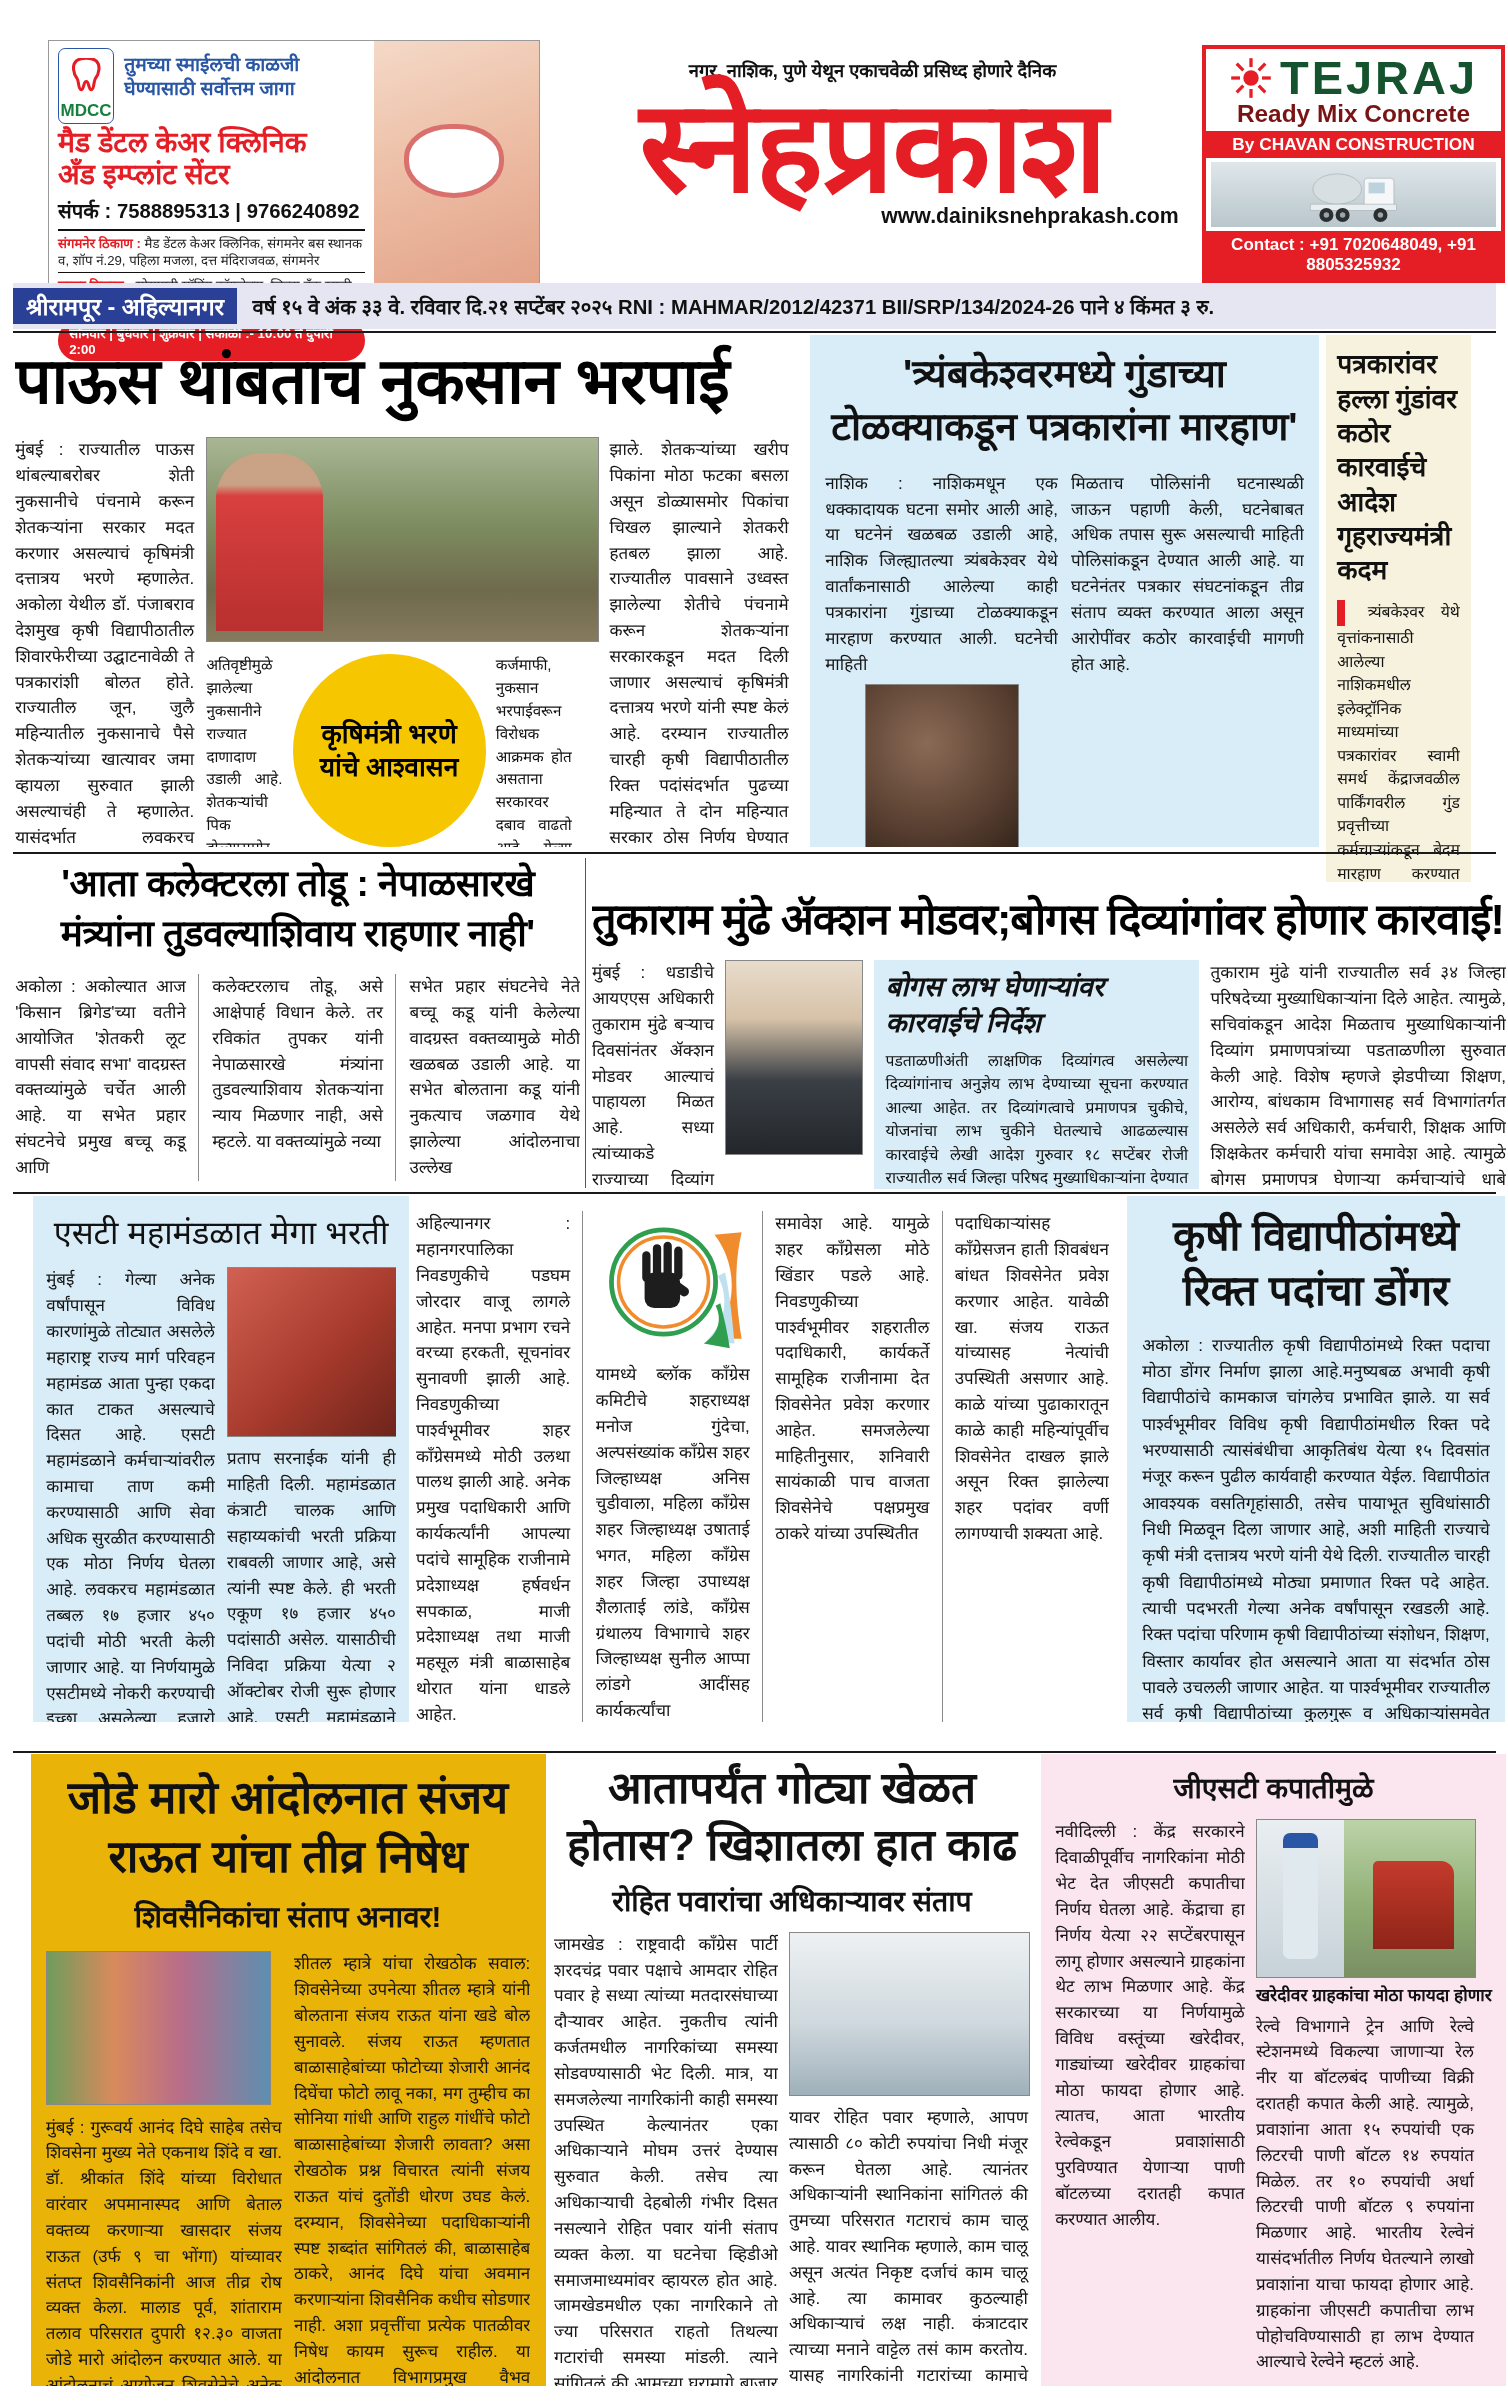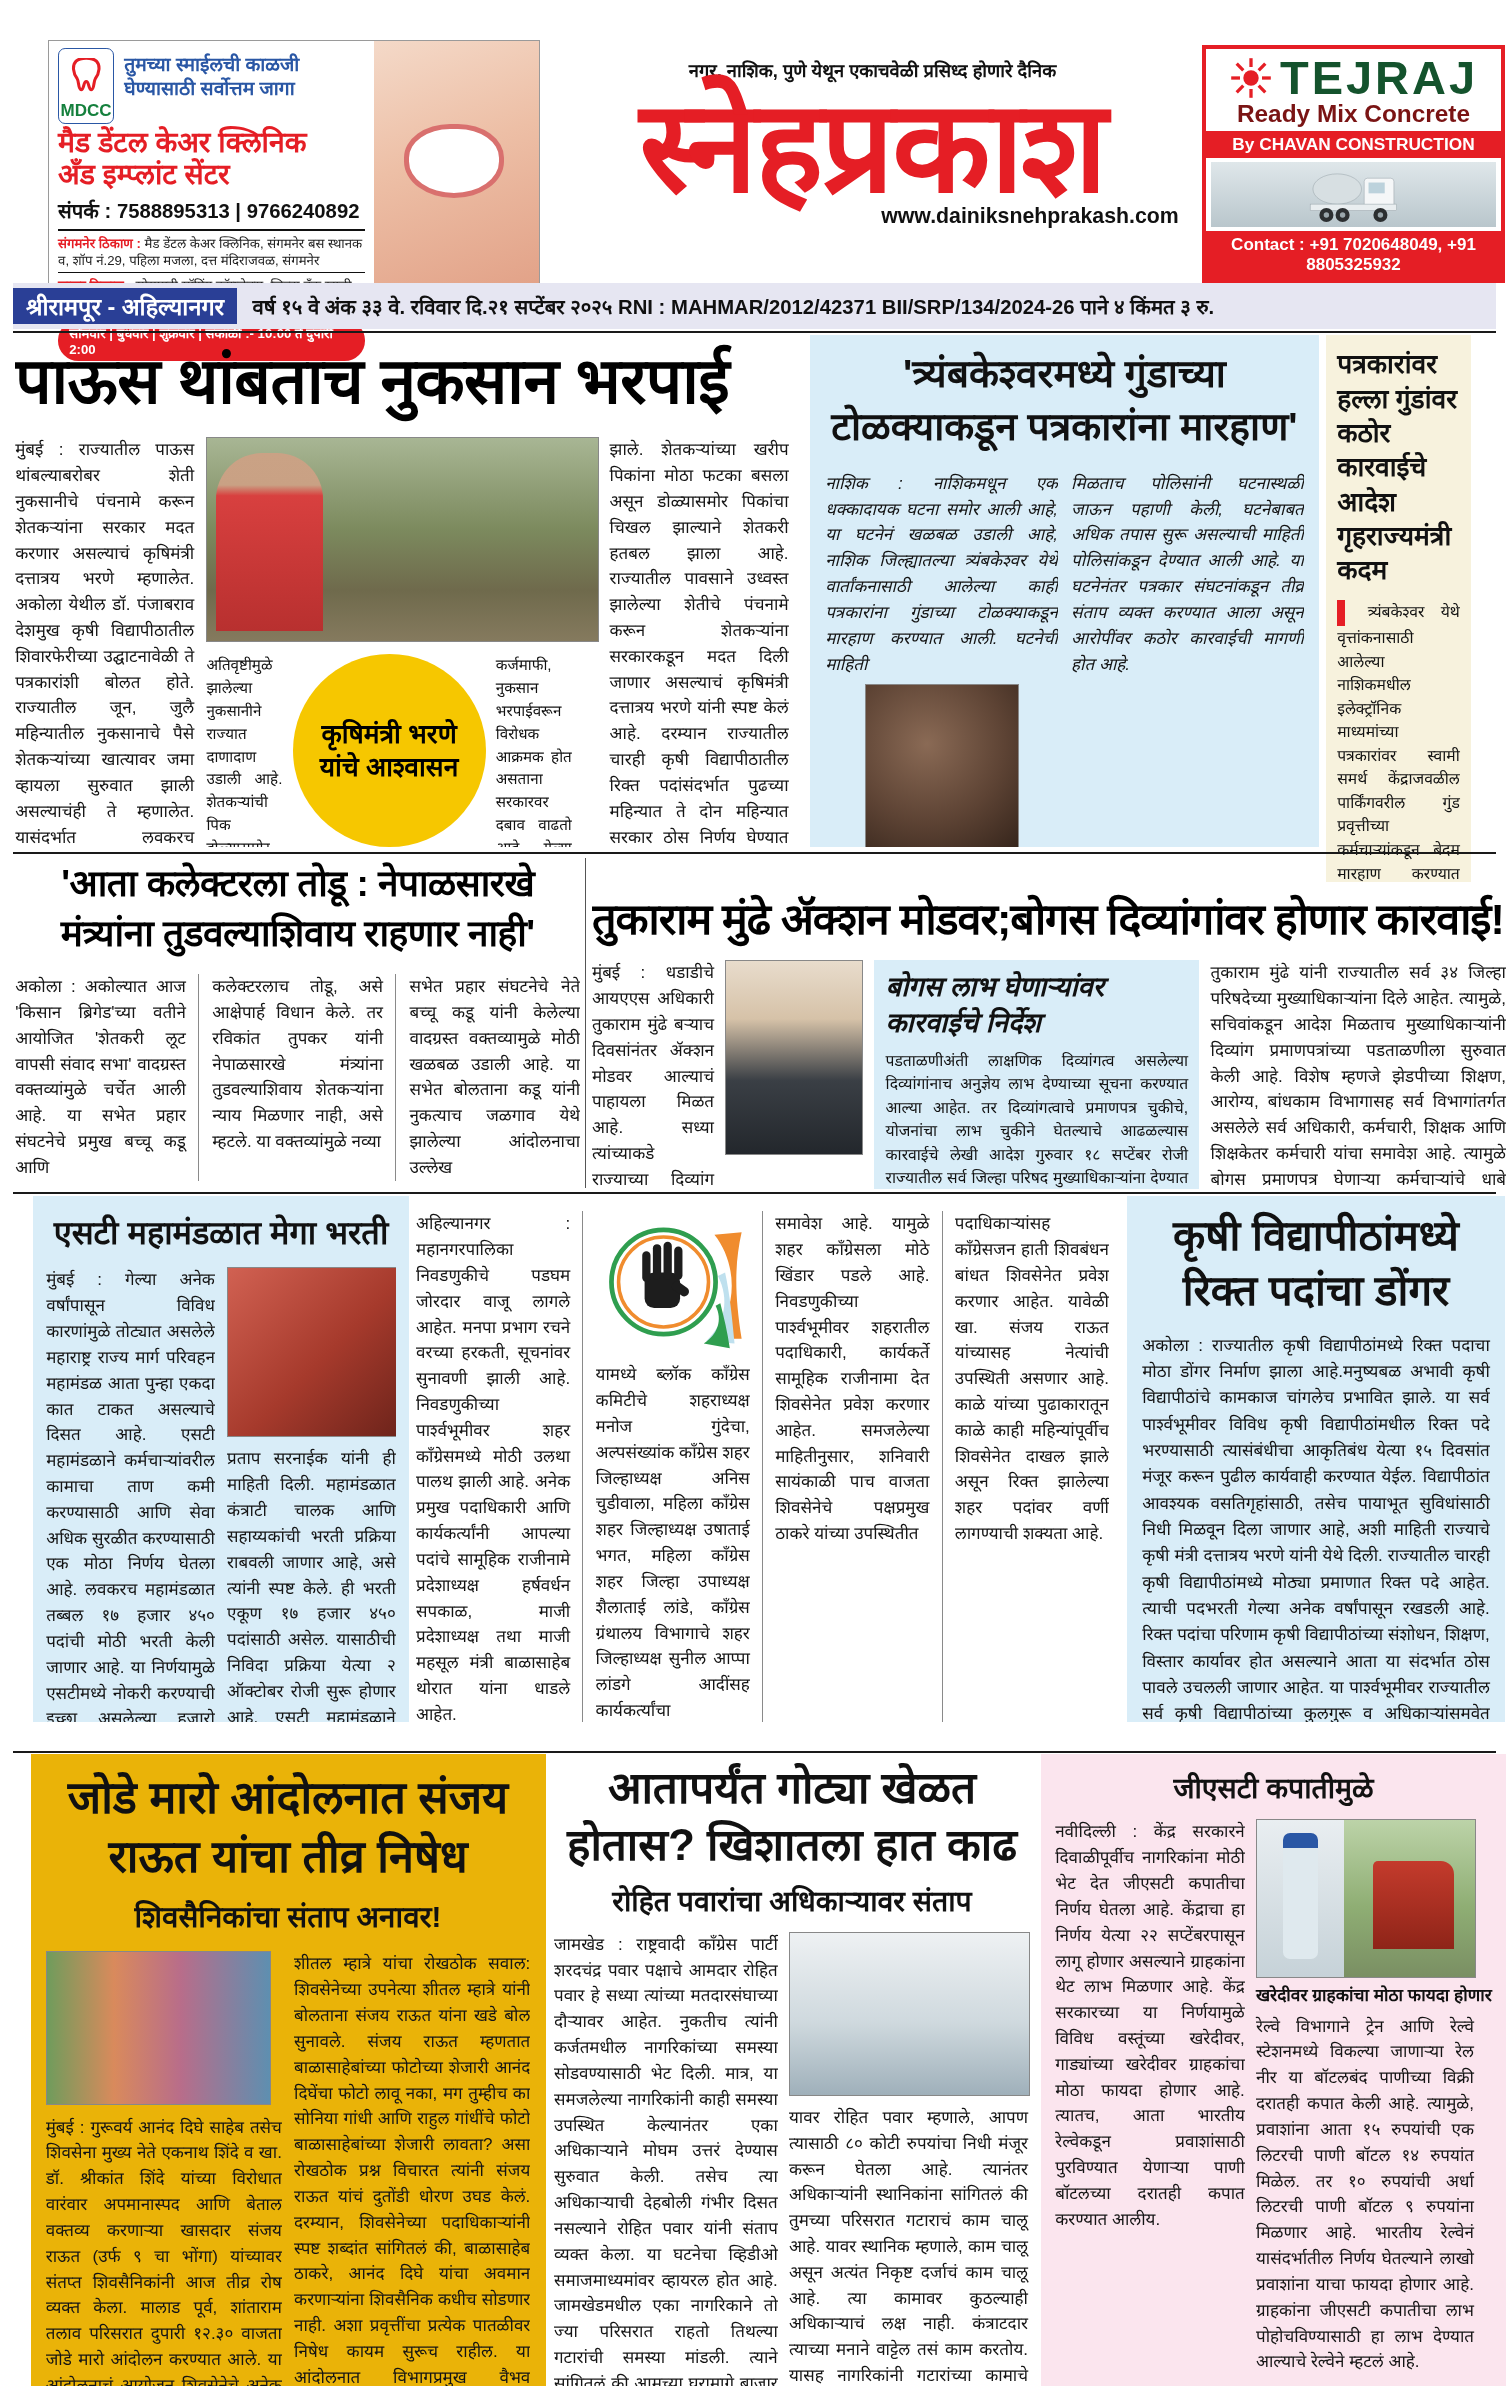--- a/index.html
+++ b/index.html
@@ -52,21 +52,21 @@
   .lead-center{width:391px;}
   .lead-colB{width:179px;}
   .ph-flood{width:100%;height:203px;background:linear-gradient(180deg,#a8b694 0%,#7c8a5e 45%,#6f6a4c 75%,#857a5e 100%);}
   .man-red{position:absolute;left:9.1px;top:15.2px;width:107px;height:178px;background:linear-gradient(180deg,#caa285 0%,#c9a184 18%,#d8403f 24%,#b8302f 100%);border-radius:46px 46px 0 0;}
   .badge-row{display:flex;gap:10.2px;margin-top:12.2px;align-items:flex-start;}
   .badge-side{width:76px;font-size:15.2px;line-height:1.5;text-align:justify;}
   .badge-circle{width:193px;height:193px;border-radius:50%;background:#f6c700;display:flex;align-items:center;justify-content:center;text-align:center;font-weight:800;font-size:26.4px;line-height:1.25;color:#000;padding:10.2px;box-sizing:border-box;}
   
   .trimbak{left:810px;top:335px;width:509px;height:512px;background:#d9edf8;padding:13.2px 15.2px;box-sizing:border-box;overflow:hidden;}
   .trimbak-headline{font-size:39px;font-weight:800;text-align:center;line-height:1.35;}
-  .trimbak-body{display:flex;gap:13.2px;margin-top:17.3px;font-style:italic;}
+  .trimbak-body{display:flex;gap:13.2px;margin-top:17.3px;}
   .ph-injured{width:152px;height:168px;margin:7.1px auto;background:radial-gradient(circle at 40% 35%,#8a6a55 0%,#5d4334 55%,#33231a 100%);}
   
   .kadam{left:1326px;top:335px;width:145px;height:547px;background:#f7f2dd;padding:12.2px 11.2px;box-sizing:border-box;overflow:hidden;}
   .kadam-head{font-size:26.4px;font-weight:800;line-height:1.3;}
   .kadam-body{margin-top:12.2px;font-size:15.7px;line-height:1.5;text-align:justify;}
   .red-q{display:inline-block;width:8.1px;height:26.4px;background:#e51e25;margin-right:6.1px;vertical-align:middle;}
   
   .collector{left:15.2px;top:859px;width:565px;height:329px;overflow:hidden;}
   .collector-headline{font-size:37px;text-align:center;line-height:1.35;}
   .collector-body{margin-top:15.2px;display:flex;gap:13.2px;}
@@ -75,21 +75,21 @@
   .munde-headline{font-size:43px;white-space:nowrap;overflow:hidden;letter-spacing:-1px;}
   .munde-body{display:flex;gap:11.2px;margin-top:13.2px;}
   .munde-colA{width:122px;}
   .ph-munde{width:136px;height:193px;background:linear-gradient(180deg,#e8dccc 0%,#d6c2a8 30%,#3a3f45 62%,#23272c 100%);flex:none;}
   .munde-blue{width:325px;background:#d9edf8;padding:9.1px 11.2px;box-sizing:border-box;flex:none;}
   .munde-blue-head{font-size:27.4px;font-weight:800;line-height:1.3;font-style:italic;}
   .munde-blue-body{font-size:15.7px;line-height:1.5;margin-top:8.1px;text-align:justify;}
   .munde-colB{flex:1;}
   
   .st{left:33px;top:1196px;width:376px;height:526px;background:#d9edf8;padding:13.2px 13.2px;box-sizing:border-box;overflow:hidden;}
-  .st-headline{font-size:32.5px;font-weight:700;text-align:center;}
+  .st-headline{font-size:32.5px;font-weight:400;text-align:center;}
   .st-body{display:flex;gap:12.2px;margin-top:13.2px;}
   .ph-bus{width:100%;height:168px;background:linear-gradient(135deg,#d16152 0%,#a63a2c 55%,#6e241b 100%);}
   .congress{left:416px;top:1196px;width:693px;height:526px;overflow:hidden;}
   .congress-headline{font-size:42px;text-align:center;line-height:1.3;}
   .congress-body{display:flex;gap:12.2px;margin-top:15.2px;}
   .congress-logo{width:142px;height:142px;margin:0 auto 9.1px;position:relative;}
   .rohit,.jode,.gst{box-sizing:border-box;}
   .krushi{left:1127px;top:1196px;width:378px;height:526px;background:#d9edf8;padding:13.2px 15.2px;box-sizing:border-box;overflow:hidden;}
   .krushi-headline{font-size:42px;font-weight:800;text-align:center;line-height:1.3;}
   .krushi-body{margin-top:14.2px;font-size:17px;line-height:1.55;text-align:justify;}

